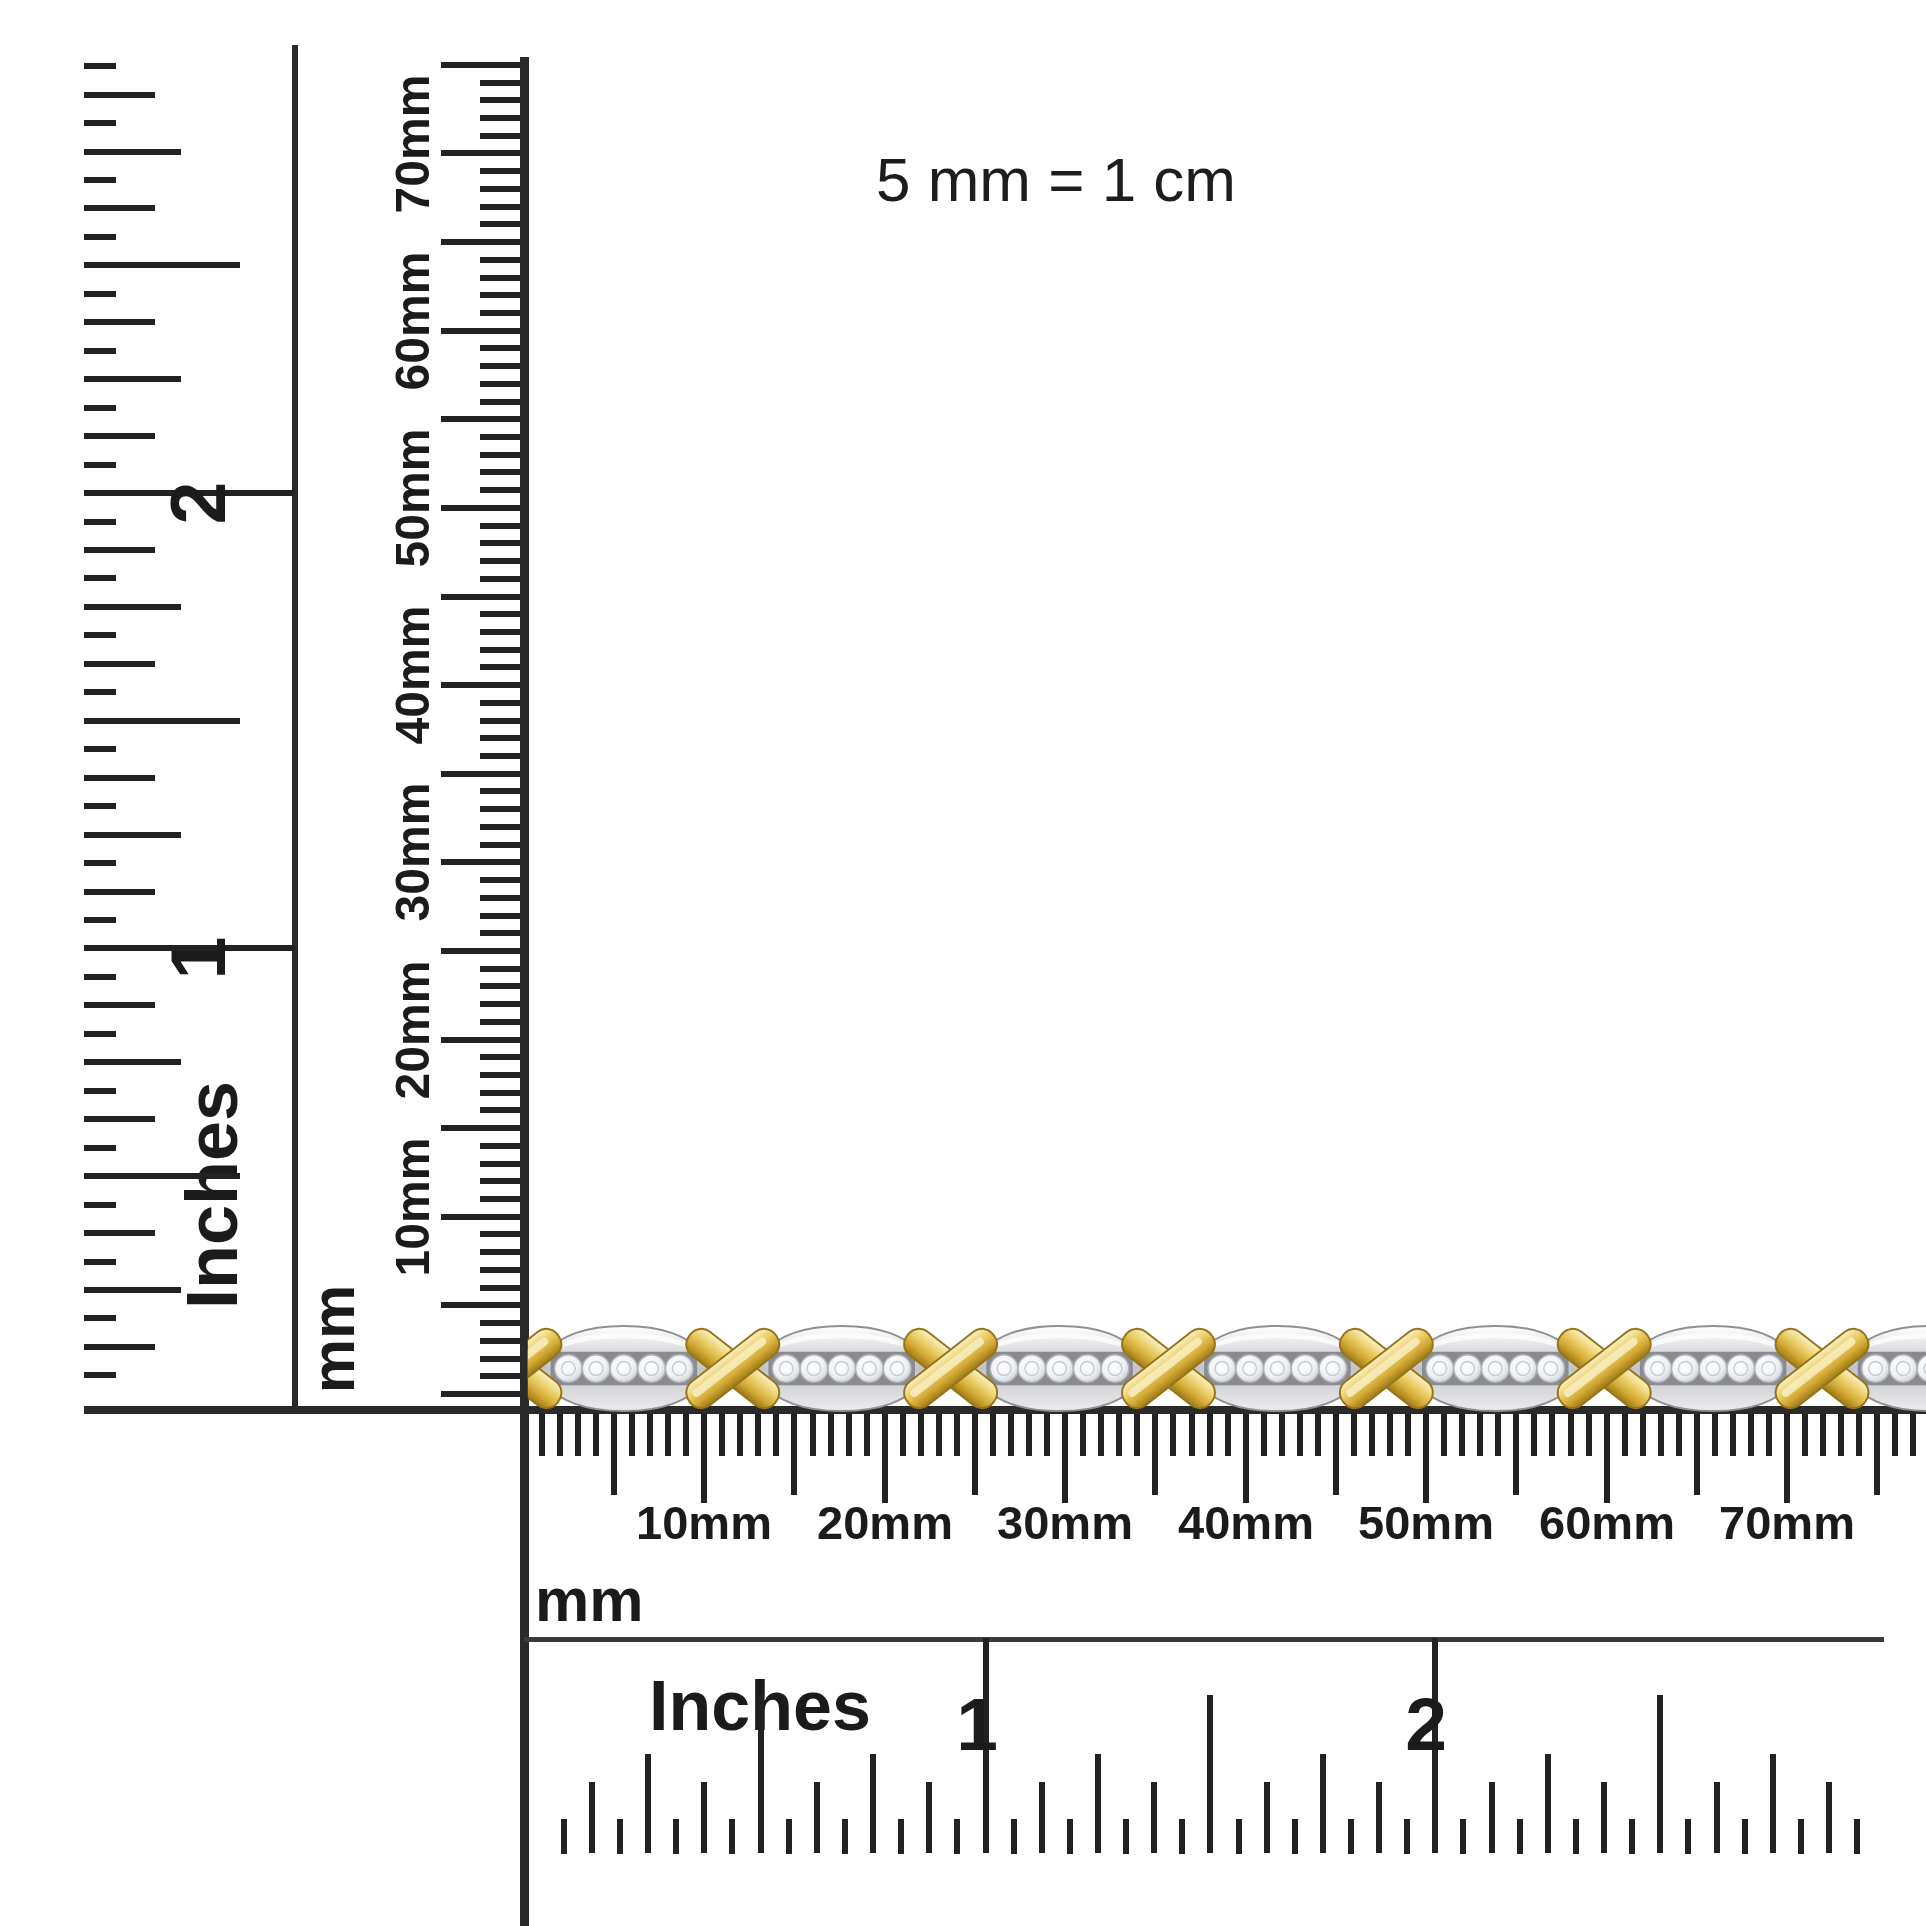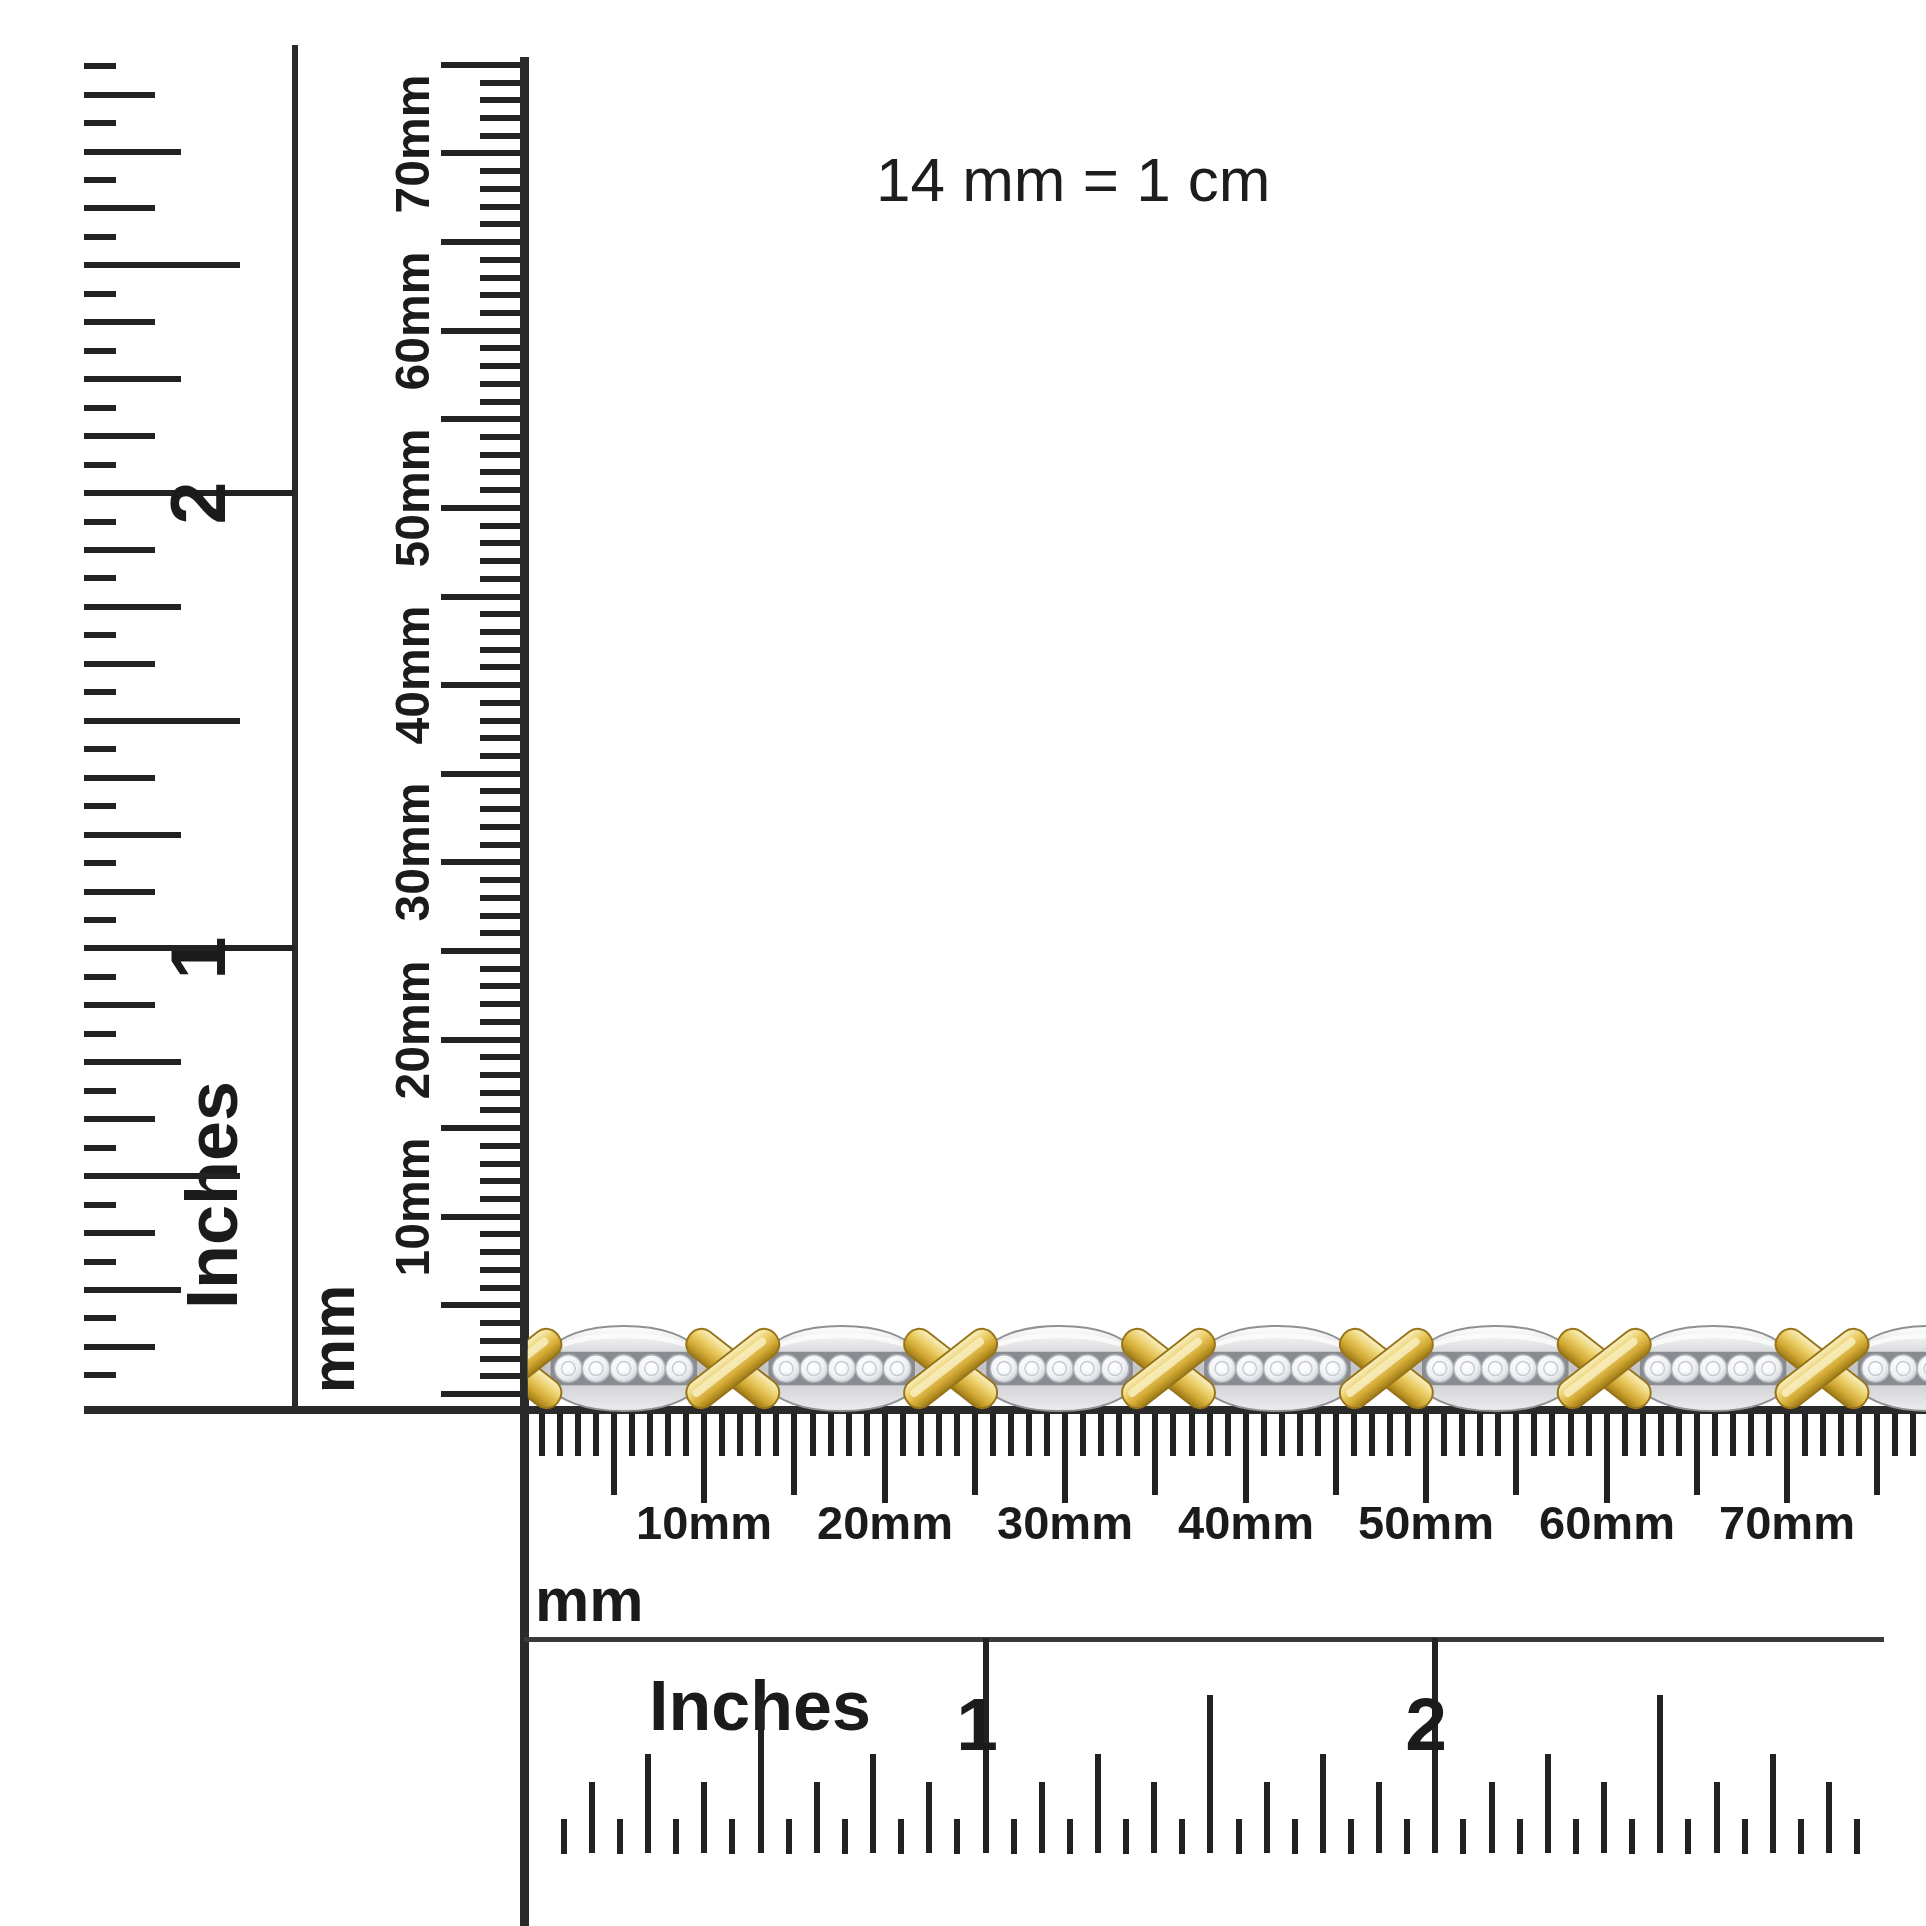--- a/index.html
+++ b/index.html
@@ -11,21 +11,21 @@
   .lbl{position:absolute;color:#1b1b1b;font-weight:700;white-space:nowrap;line-height:1;}
   .rot{transform:translate(-50%,-50%) rotate(-90deg);}
   .ctr{transform:translate(-50%,-50%);}
   .note{position:absolute;color:#1d1d1d;font-weight:400;white-space:nowrap;line-height:1;}
 </style>
 </head>
 <body>
 
 <div id="scene">
 
-  <div class="note" style="left: 876px; top: 149px; font-size: 62px;">14 mm = 1 cm</div>
+  <div class="note" style="left: 876px; top: 149px; font-size: 62px;">5 mm = 1 cm</div>
 
   <div class="line" id="vinch-base" style="left: 292px; top: 45px; width: 6px; height: 1361px;"></div>
   <div class="line" id="vmm-base" style="left: 520px; top: 57px; width: 9px; height: 1869px;"></div>
   <div class="line" id="hmm-bar" style="left: 84px; top: 1406px; width: 1842px; height: 8px;"></div>
   <div class="line" id="binch-line" style="background: rgb(58, 58, 58); left: 524px; top: 1637px; width: 1360px; height: 5px;"></div>
 
   <div class="lbl rot" id="vinch-unit" style="left: 212px; top: 1195px; font-size: 72px;">Inches</div>
   <div class="lbl rot" id="vmm-unit" style="left: 333px; top: 1339px; font-size: 61px;">mm</div>
   <div class="lbl" id="hmm-unit" style="left: 535px; top: 1570px; font-size: 61px;">mm</div>
   <div class="lbl ctr" id="binch-unit" style="left: 760px; top: 1706px; font-size: 70px;">Inches</div>

